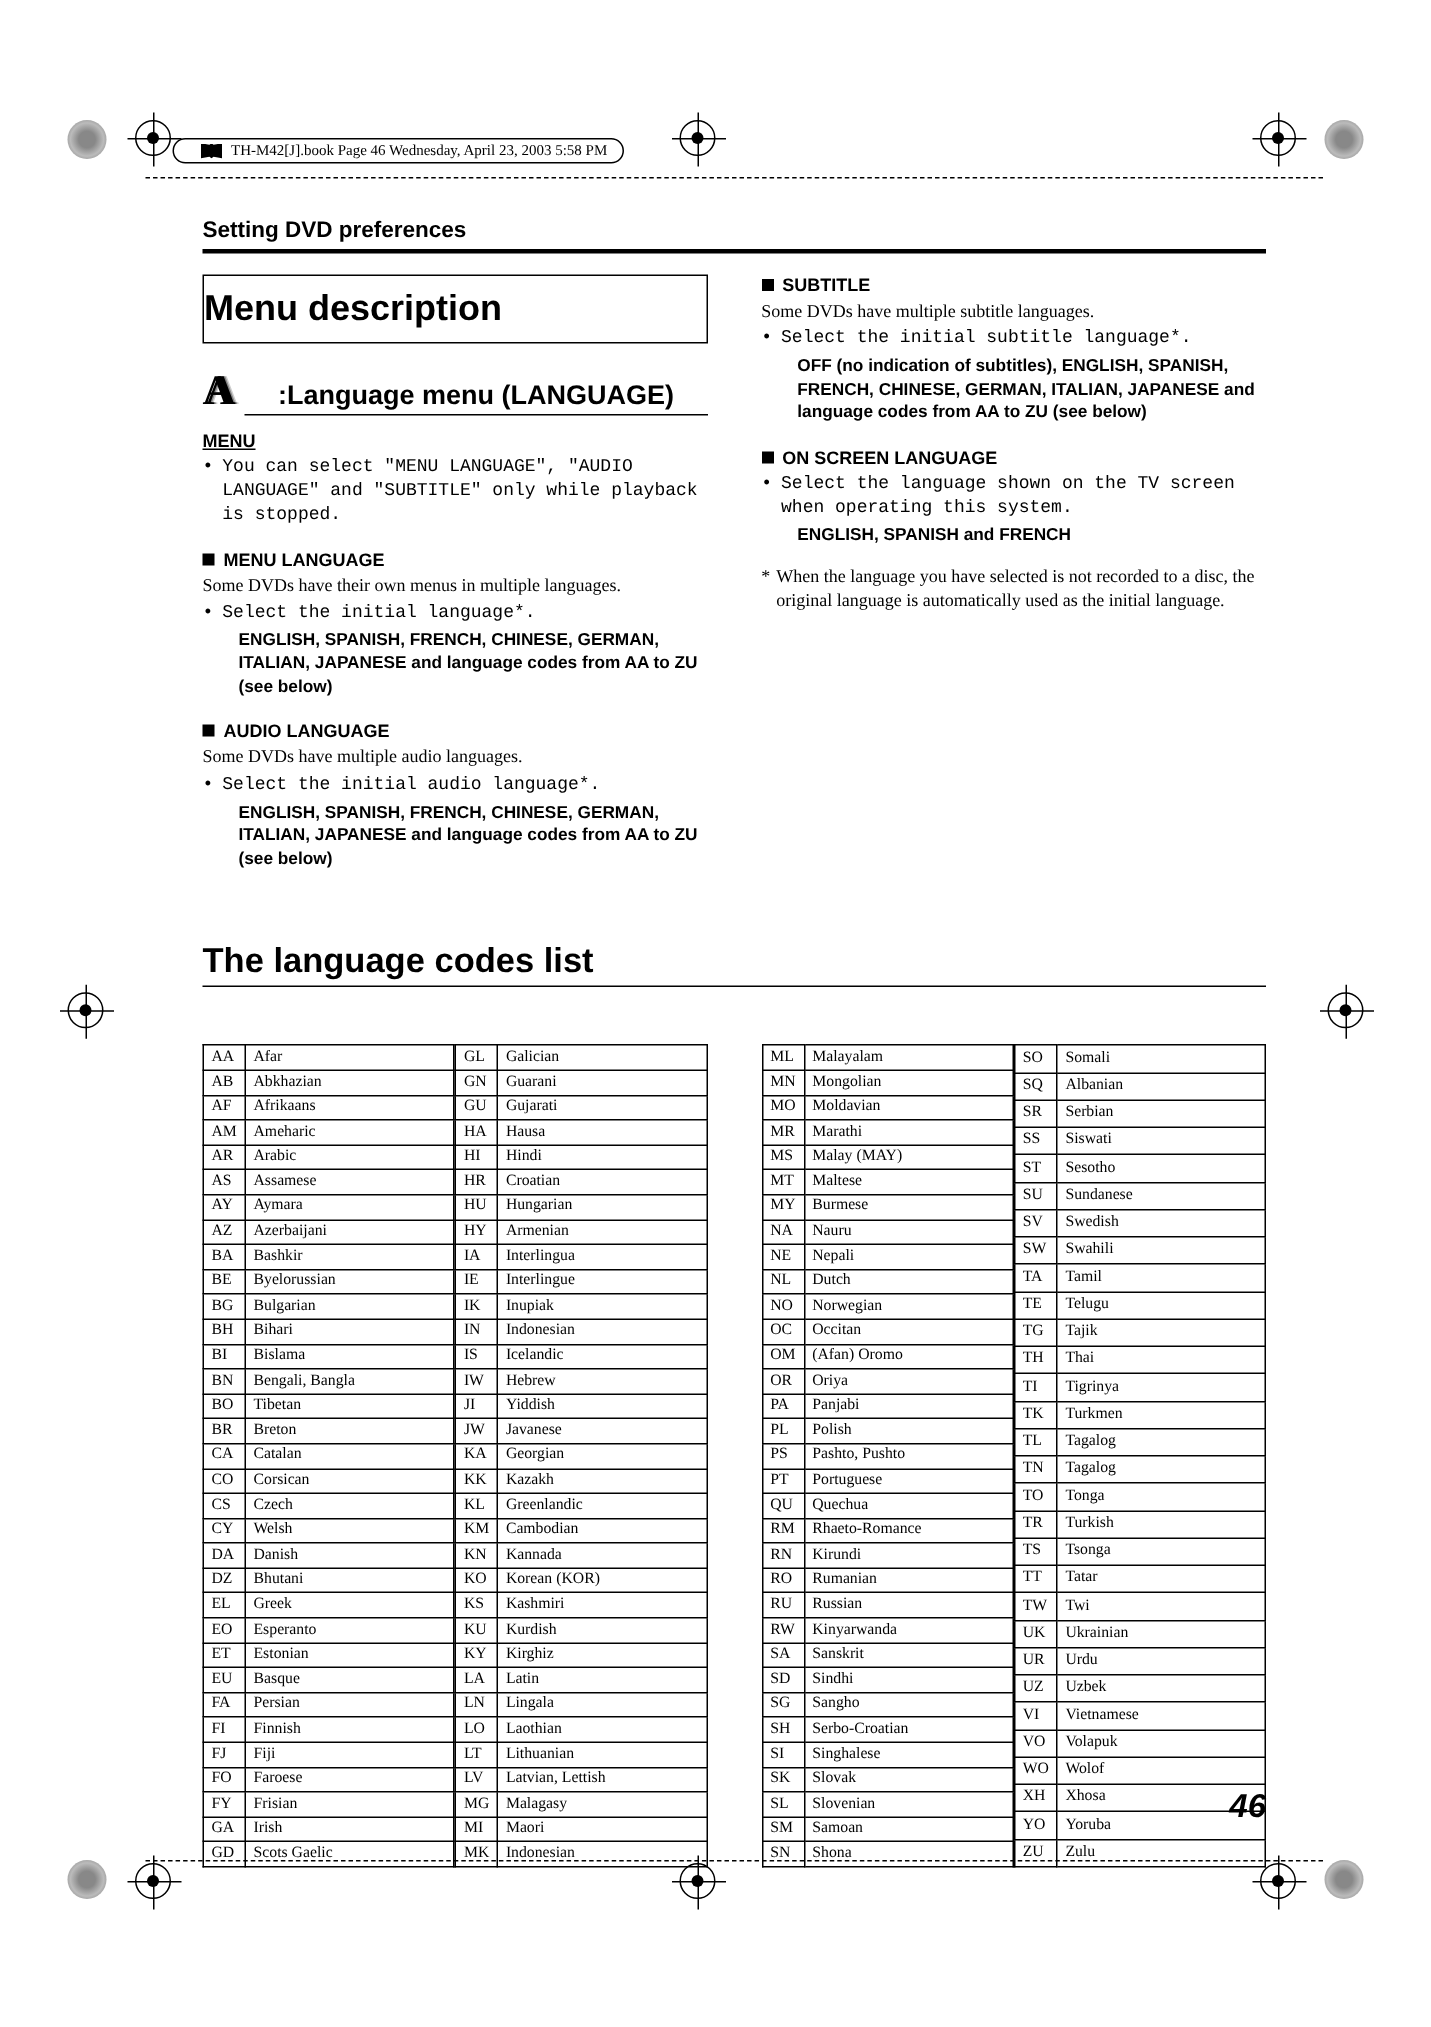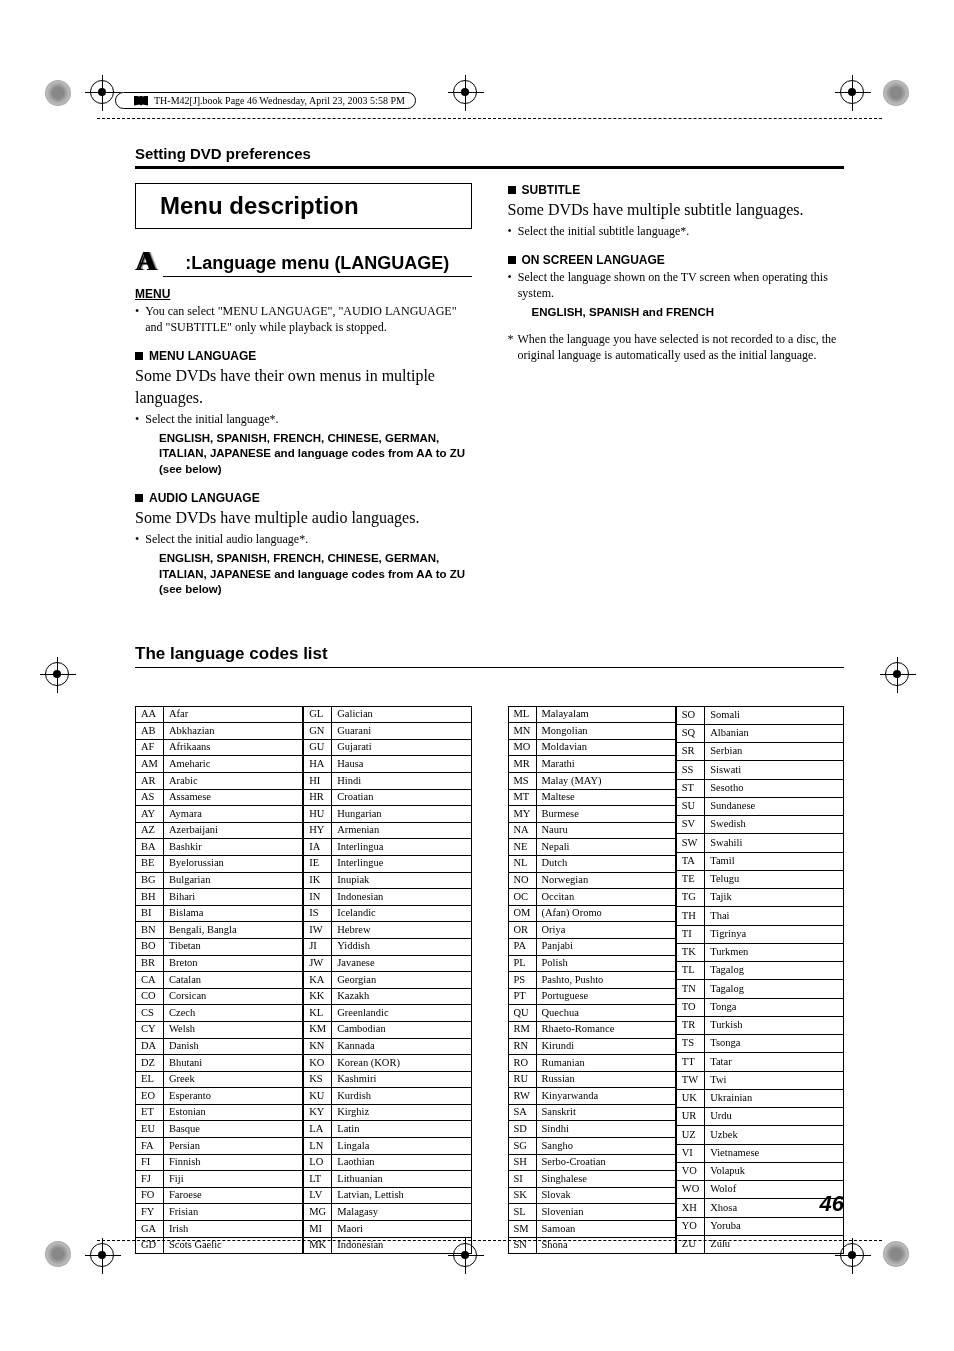--- a/index.html
+++ b/index.html
@@ -62,21 +62,21 @@
     .section-hr-thick { border: none; border-top: 3px solid #000; margin-bottom: 14px; }
 
     .columns {
       display: flex;
       gap: 36px;
     }
     .col { flex: 1; min-width: 0; }
 
     .menu-box {
       border: 1px solid #000;
-      padding: 8px 24px;
+      padding: 8px 0;
     }
     .menu-box h1 {
       font-family: Arial, Helvetica, sans-serif;
       font-size: 24px; font-weight: 900;
     }
     .lang-menu-line {
       display: flex; align-items: flex-end; gap: 8px;
       margin-top: 16px;
     }
     .big-A {
@@ -95,51 +95,52 @@
     .note-label {
       font-family: Arial, Helvetica, sans-serif;
       font-weight: bold; font-size: 12px;
       text-decoration: underline;
       margin-top: 10px;
     }
     .bullet-list {
       list-style: none;
       font-size: 12px;
       margin-top: 2px;
+      font-family: Liberation Mono, monospace;
     }
     .bullet-list li {
       display: flex;
       gap: 6px;
       line-height: 1.35;
       margin-bottom: 2px;
     }
     .bullet-list li::before { content: '•'; }
 
     .subhead {
       font-family: Arial, Helvetica, sans-serif;
       font-weight: bold; font-size: 12px;
       margin-top: 14px;
       display: flex; align-items: center; gap: 6px;
     }
     .square { width: 8px; height: 8px; background: #000; display: inline-block; }
-    .body-text { font-size: 16px; line-height: 1.35; margin-top: 2px; }
+    .body-text { font-size: 12px; line-height: 1.35; margin-top: 2px; }
     .options-bold {
       font-family: Arial, Helvetica, sans-serif;
       font-weight: bold; font-size: 11.5px;
       margin-left: 24px; margin-top: 4px; line-height: 1.35;
     }
     .footnote { font-size: 12px; margin-top: 10px; display: flex; gap: 4px; line-height: 1.35; }
     .footnote-star { }
 
     .table-section {
       margin-top: 46px;
     }
     .table-heading {
       font-family: Arial, Helvetica, sans-serif;
-      font-weight: bold; font-size: 17px;
+      font-weight: bold; font-size: 23px;
       border-bottom: 1px solid #000;
       padding-bottom: 3px;
       margin-bottom: 14px;
     }
     .code-tables {
       display: flex;
       gap: 36px;
     }
     .code-block {
       flex: 1;
@@ -250,20 +251,21 @@
       <div class="subhead" style="margin-top:0">
           <span class="square"></span>
           <span>SUBTITLE</span>
         </div>
       <div class="body-text">Some DVDs have multiple subtitle languages.</div>
       <ul class="bullet-list">
           <li>
             <span>Select the initial subtitle language*.</span>
           </li>
         </ul>
+      <div class="options-bold">OFF (no indication of subtitles), ENGLISH, SPANISH, FRENCH, CHINESE, GERMAN, ITALIAN, JAPANESE and language codes from AA to ZU (see below)</div>
 
       <div class="subhead">
           <span class="square"></span>
           <span>ON SCREEN LANGUAGE</span>
         </div>
       <ul class="bullet-list">
           <li>
             <span>Select the language shown on the TV screen when operating this system.</span>
           </li>
         </ul>

